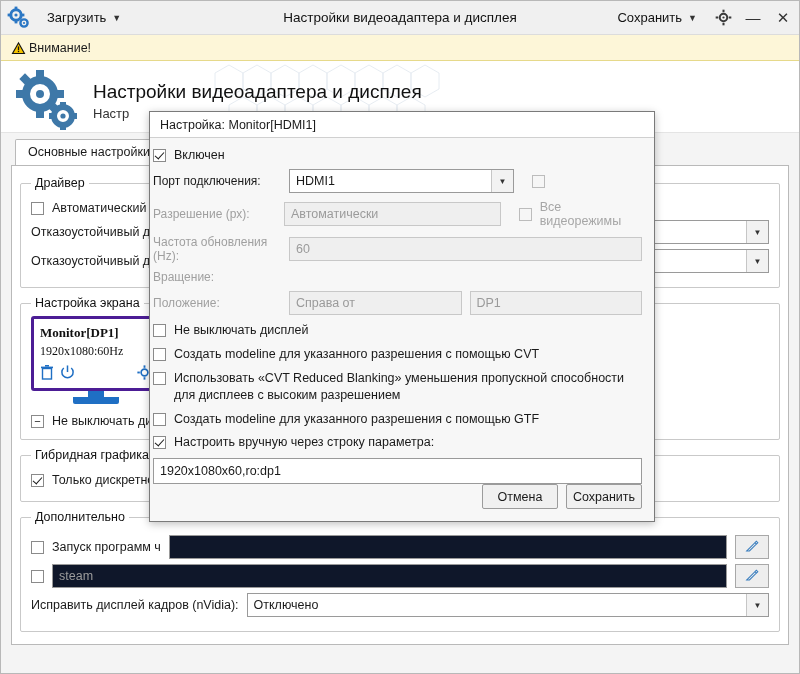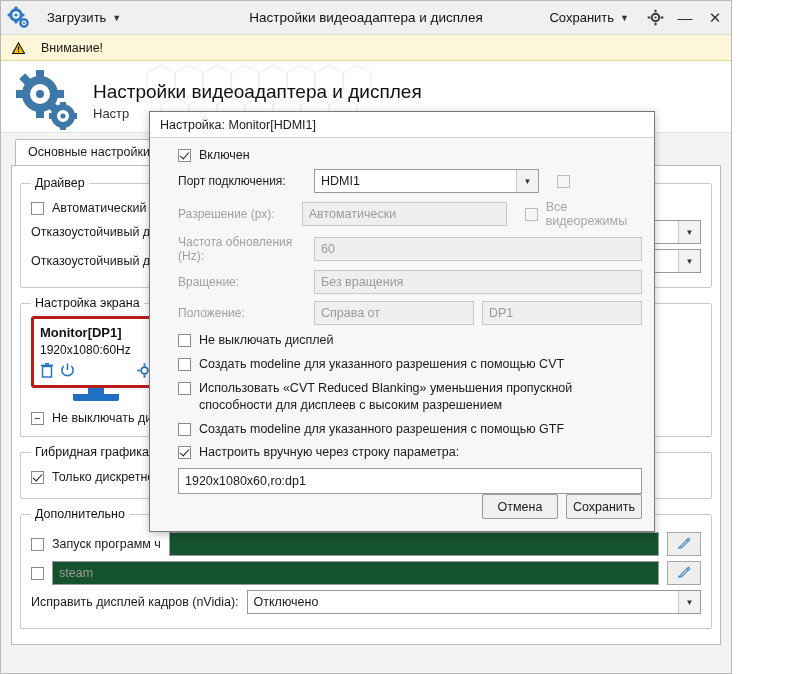--- a/index.html
+++ b/index.html
@@ -7,21 +7,21 @@
     margin: 0; padding: 0;
     width: 800px; height: 674px;
     font-family: "Liberation Sans", sans-serif;
     font-size: 13px;
     color: #1a1a1a;
     background: #ffffff;
     overflow: hidden;
   }
   #app {
     position: relative;
-    width: 732px; height: 674px;
+    width: 800px; height: 674px;
     background: #f4f4f4;
     border: 1px solid #b8b8b8;
     overflow: hidden;
   }
 
   
   .titlebar {
     position: relative;
     height: 34px;
     background: #f0f0f0;
@@ -59,21 +59,21 @@
     font-size: 15px; color: #333;
     cursor: default;
   }
 
   
   .warnbar {
     height: 26px;
     background: #fdf6d8;
     border-bottom: 1px solid #e6d98a;
     display: flex; align-items: center;
-    gap: 15px;
+    gap: 3px;
     padding: 0 10px;
     font-size: 12.5px;
     color: #1a1a1a;
   }
   .warn-icon { width: 15px; height: 14px; }
 
   
   .banner {
     position: relative;
     height: 72px;
@@ -184,40 +184,41 @@
     display: flex; align-items: center; justify-content: center;
     background: #f2f2f2;
     font-size: 8px;
     color: #333;
   }
   .combo.disabled { background: #efefef; border-color: #c8c8c8; color: #9a9a9a; }
 
   .textinput {
     height: 24px;
     border: 1px solid #9a9a9a;
-    background: #14532d;
+    background: #0f172a;
     font-size: 12.5px;
     padding: 0 6px;
     display: flex; align-items: center;
     color: #111;
   }
   .textinput.placeholder { color: #9b9b9b; }
   .textinput.disabled { background: #efefef; border-color: #c8c8c8; color: #9b9b9b; }
 
   
   .monitor-card {
     width: 130px;
     position: relative;
   }
   .monitor-screen {
-    border: 3px solid #b91c1c;
+    border: 3px solid #4c1d95;
     background: #ffffff;
     border-radius: 3px;
     padding: 6px 6px 4px 6px;
     position: relative;
+    font-family: Liberation Serif, serif;
   }
   .mon-name { font-size: 13px; font-weight: bold; color: #111; }
   .mon-res { font-size: 12px; color: #111; margin-top: 3px; }
   .mon-icons {
     display: flex; align-items: center;
     gap: 6px;
     margin-top: 6px;
     color: #1f6fc4;
   }
   .mon-icons .sp { flex: 1; }
@@ -266,21 +267,21 @@
     z-index: 50;
   }
   .modal-title {
     height: 26px;
     background: #ffffff;
     border-bottom: 1px solid #d0d0d0;
     display: flex; align-items: center;
     padding: 0 10px;
     font-size: 12.5px;
   }
-  .modal-body { padding: 10px 12px 12px 28px; }
+  .modal-body { padding: 10px 12px 12px 3px; }
   .mrow { display: flex; align-items: center; gap: 8px; margin-bottom: 7px; }
   .mlabel { width: 128px; font-size: 12px; }
   .mlabel.disabled { color: #a0a0a0; }
   .modal-buttons {
     display: flex; justify-content: flex-end; gap: 8px;
   }
   .btn {
     min-width: 76px;
     height: 25px;
     border: 1px solid #9b9b9b;
@@ -554,23 +555,20 @@
         <span class="cb-label disabled">Все видеорежимы</span>
       </div>
 
       <div class="mrow">
         <span class="mlabel disabled">Частота обновления (Hz):</span>
         <div class="textinput disabled" style="flex:1;">60</div>
       </div>
 
       <div class="mrow">
         <span class="mlabel disabled">Вращение:</span>
-        <div class="combo disabled" style="flex:1;">
-          <span class="txt">Без вращения</span>
-        </div>
       </div>
 
       <div class="mrow">
         <span class="mlabel disabled">Положение:</span>
         <div class="combo disabled" style="flex:1;justify-content:flex-end;">
           <span class="txt">Справа от</span>
         </div>
         <div class="combo disabled" style="flex:1;">
           <span class="txt">DP1</span>
         </div>

